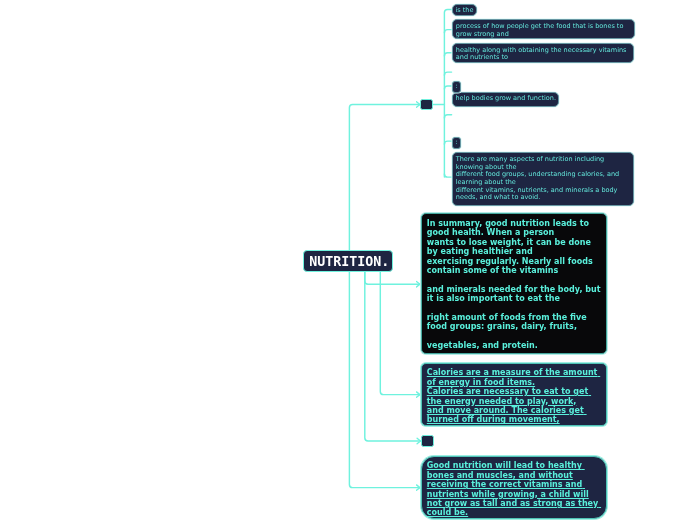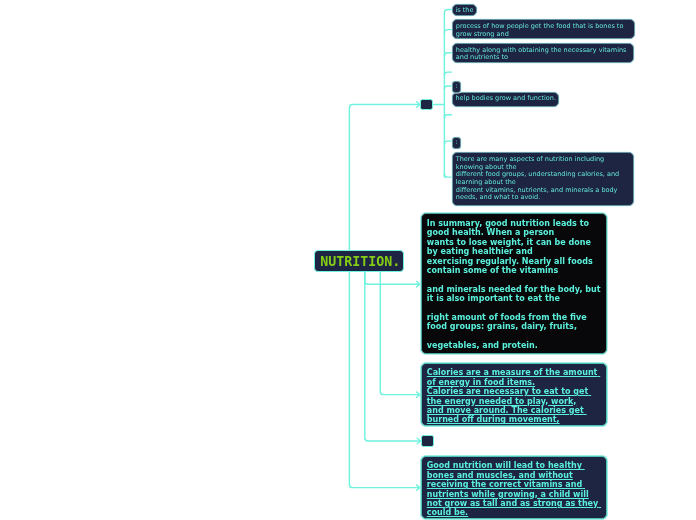--- a/index.html
+++ b/index.html
@@ -3,25 +3,25 @@
 <meta charset="utf-8">
 <style>
   html,body{margin:0;padding:0;background:#ffffff;}
   body{width:696px;height:520px;overflow:hidden;font-family:"DejaVu Sans",sans-serif;}
   #stage{position:relative;width:696px;height:520px;background:#ffffff;}
   svg.links{position:absolute;left:0;top:0;width:696px;height:520px;overflow:visible;}
 
   .node{position:absolute;box-sizing:border-box;border-radius:4px;}
 
   
-  .root{left:314px;top:250.2px;width:90.2px;height:21.5px;
+  .root{left:303px;top:250.2px;width:90.2px;height:21.5px;
         background:#1e2542;border:1.4px solid #6ff2de;border-radius:4px;
         display:flex;align-items:center;justify-content:center;
         font-family:"DejaVu Sans Mono",monospace;font-weight:bold;font-size:13.3px;
-        letter-spacing:0px;padding-top:1px;padding-left:2.5px;color:#84cc16;-webkit-font-smoothing:antialiased;}
+        letter-spacing:0px;padding-top:1px;padding-left:2.5px;color:#ffffff;-webkit-font-smoothing:antialiased;}
 
   
   .leaf{position:absolute;background:#1e2542;border:1px solid #6898a4;box-shadow:0 0 0 0.6px #d9f8f6;border-radius:5px;
         color:#64e8dc;font-size:6.5px;line-height:7.55px;font-weight:normal;
         padding:3.0px 2.4px 0.1px 2.4px;box-sizing:content-box;white-space:pre-wrap;
         -webkit-font-smoothing:antialiased;}
 
   
   .sq{background:#1e2542;border:1.2px solid #6ff2de;border-radius:2.5px;}
 
@@ -97,17 +97,17 @@
   <div class="node leaf" style="left:452.4px;top:152.4px;width:175px;height:48.3px;">There are many aspects of nutrition including knowing about the
 different food groups, understanding calories, and learning about the
 different vitamins, nutrients, and minerals a body needs, and what to avoid.</div>
 
   <div class="node big big-navy" style="left:421.4px;top:362.5px;width:175.5px;height:56.4px;">Calories are a measure of the amount of energy in food items.
 Calories are necessary to eat to get the energy needed to play, work,
 and move around. The calories get burned off during movement,</div>
 
   <div class="node sq" style="left:420.8px;top:434.9px;width:12.8px;height:11.7px;"></div>
 
-  <div class="node big big-navy" style="left:421.4px;top:455.6px;width:175.5px;height:56.4px;">Good nutrition will lead to healthy bones and muscles, and without
+  <div class="node big big-navy" style="left:421.4px;top:455.6px;width:175.5px;height:56.4px;border-radius:13px;">Good nutrition will lead to healthy bones and muscles, and without
 receiving the correct vitamins and nutrients while growing, a child will
 not grow as tall and as strong as they could be.</div>
 
 </div>
 
 </body></html>

